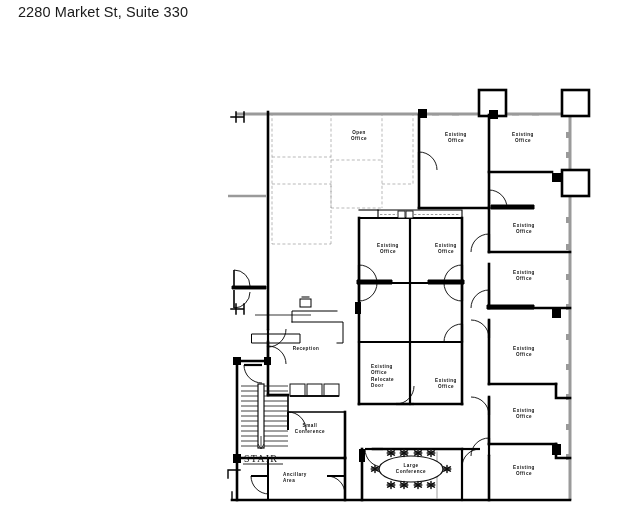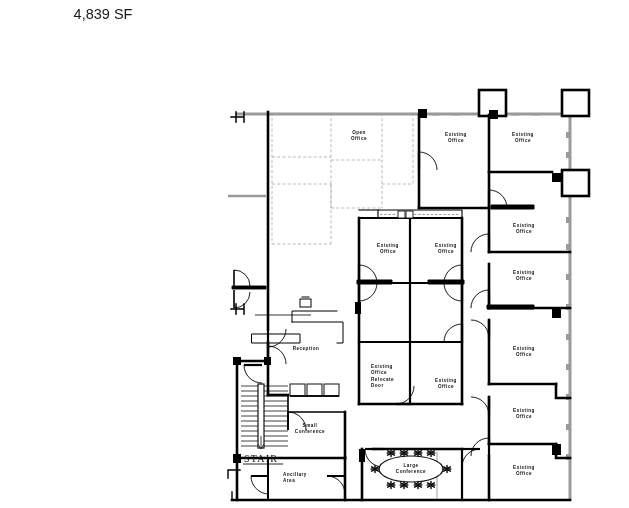--- a/index.html
+++ b/index.html
@@ -19,21 +19,21 @@
 
   .lbl{font-family:"Liberation Sans","DejaVu Sans",sans-serif;
        font-size:4.6px;font-weight:bold;letter-spacing:.5px;fill:#111;}
   .lbl-stair{font-family:"Liberation Serif","DejaVu Serif",serif;
        font-size:10px;letter-spacing:1.2px;fill:#111;}
 </style>
 </head>
 <body>
 
 <div id="title-block">
-  <div class="line2">4,839 SF</div>
+  <div class="line1">2280 Market St, Suite 330</div>
 </div>
 
 <div id="plan">
 <svg width="629" height="508" viewBox="0 0 629 508" xmlns="http://www.w3.org/2000/svg" shape-rendering="geometricPrecision">
 
   <defs>
     <g id="chair-glyph">
       <circle cx="0" cy="0" r="1.5" fill="#111"></circle>
       <path d="M-3.4,-2.2 L-1.2,-1.0 M3.4,-2.2 L1.2,-1.0 M-3.4,2.2 L-1.2,1.0 M3.4,2.2 L1.2,1.0" stroke="#111" stroke-width="1.5" stroke-linecap="round"></path>
       <path d="M0,-3.6 L0,-1.6 M0,3.6 L0,1.6 M-3.8,0 L-1.6,0 M3.8,0 L1.6,0" stroke="#111" stroke-width="1.5" stroke-linecap="round"></path>

